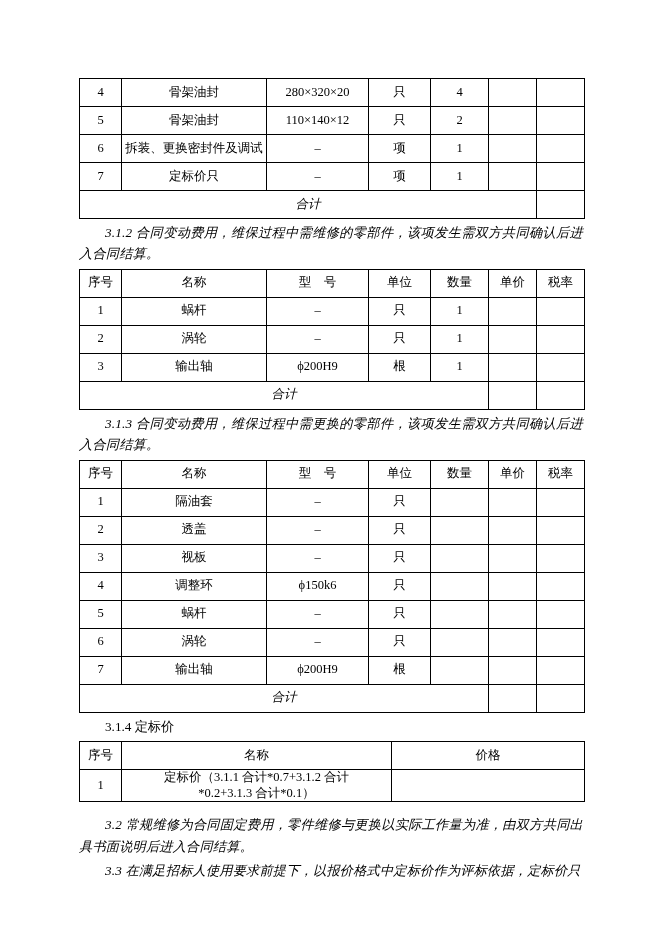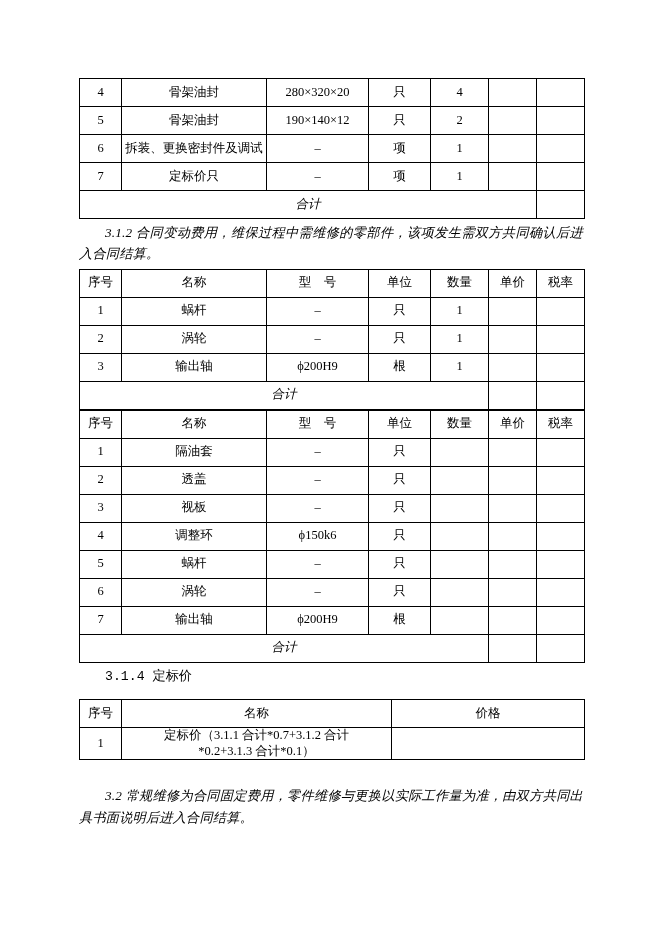--- a/index.html
+++ b/index.html
@@ -51,25 +51,24 @@
     text-indent: 26px;
     letter-spacing: 0.2px;
     font-style: italic;
   }
   p.para.tight {
     margin: 2px 0 3px 0;
   }
   .sec-label {
     font-size: 13.2px;
     line-height: 1.62;
-    margin: 3px 0 12px 0;
+    margin: 3px 0 4px 0;
     text-indent: 26px;
-    font-family: Liberation Mono, monospace;
-  }
-  .bottom-block { margin-top: 25px; }
+  }
+  .bottom-block { margin-top: 12px; }
   
   col.c-seq   { width: 42px; }
   col.c-name  { width: 145px; }
   col.c-model { width: 102px; }
   col.c-unit  { width: 62px; }
   col.c-qty   { width: 58px; }
   col.c-price { width: 48px; }
   col.c-tax   { width: 48px; }
   
   col.p-seq   { width: 42px; }
@@ -98,21 +97,21 @@
         <td>骨架油封</td>
         <td class="num-cell">280×320×20</td>
         <td>只</td>
         <td class="num-cell">4</td>
         <td class="empty-cell"></td>
         <td class="empty-cell"></td>
       </tr>
       <tr>
         <td class="num-cell">5</td>
         <td>骨架油封</td>
-        <td class="num-cell">190×140×12</td>
+        <td class="num-cell">110×140×12</td>
         <td>只</td>
         <td class="num-cell">2</td>
         <td class="empty-cell"></td>
         <td class="empty-cell"></td>
       </tr>
       <tr>
         <td class="num-cell">6</td>
         <td>拆装、更换密封件及调试</td>
         <td class="dash">–</td>
         <td>项</td>
@@ -188,20 +187,21 @@
         <td class="empty-cell"></td>
       </tr>
       <tr class="total-row">
         <td colspan="5">合计</td>
         <td class="empty-cell"></td>
         <td class="empty-cell"></td>
       </tr>
     </tbody>
   </table>
 
+  <p class="para">3.1.3 合同变动费用，维保过程中需更换的零部件，该项发生需双方共同确认后进入合同结算。</p>
 
   <table class="doc-table">
     <colgroup>
       <col class="c-seq">
         <col class="c-name">
         <col class="c-model">
       <col class="c-unit">
         <col class="c-qty">
         <col class="c-price">
         <col class="c-tax">
@@ -311,15 +311,16 @@
           <div>定标价（3.1.1 合计*0.7+3.1.2 合计</div>
           <div>*0.2+3.1.3 合计*0.1）</div>
         </td>
         <td class="empty-cell cell-two-line"></td>
       </tr>
     </tbody>
   </table>
 
   <div class="bottom-block">
     <p class="para tight">3.2 常规维修为合同固定费用，零件维修与更换以实际工作量为准，由双方共同出具书面说明后进入合同结算。</p>
+    <p class="para tight">3.3 在满足招标人使用要求前提下，以报价格式中定标价作为评标依据，定标价只</p>
   </div>
 
 </div>
 
 </body></html>

